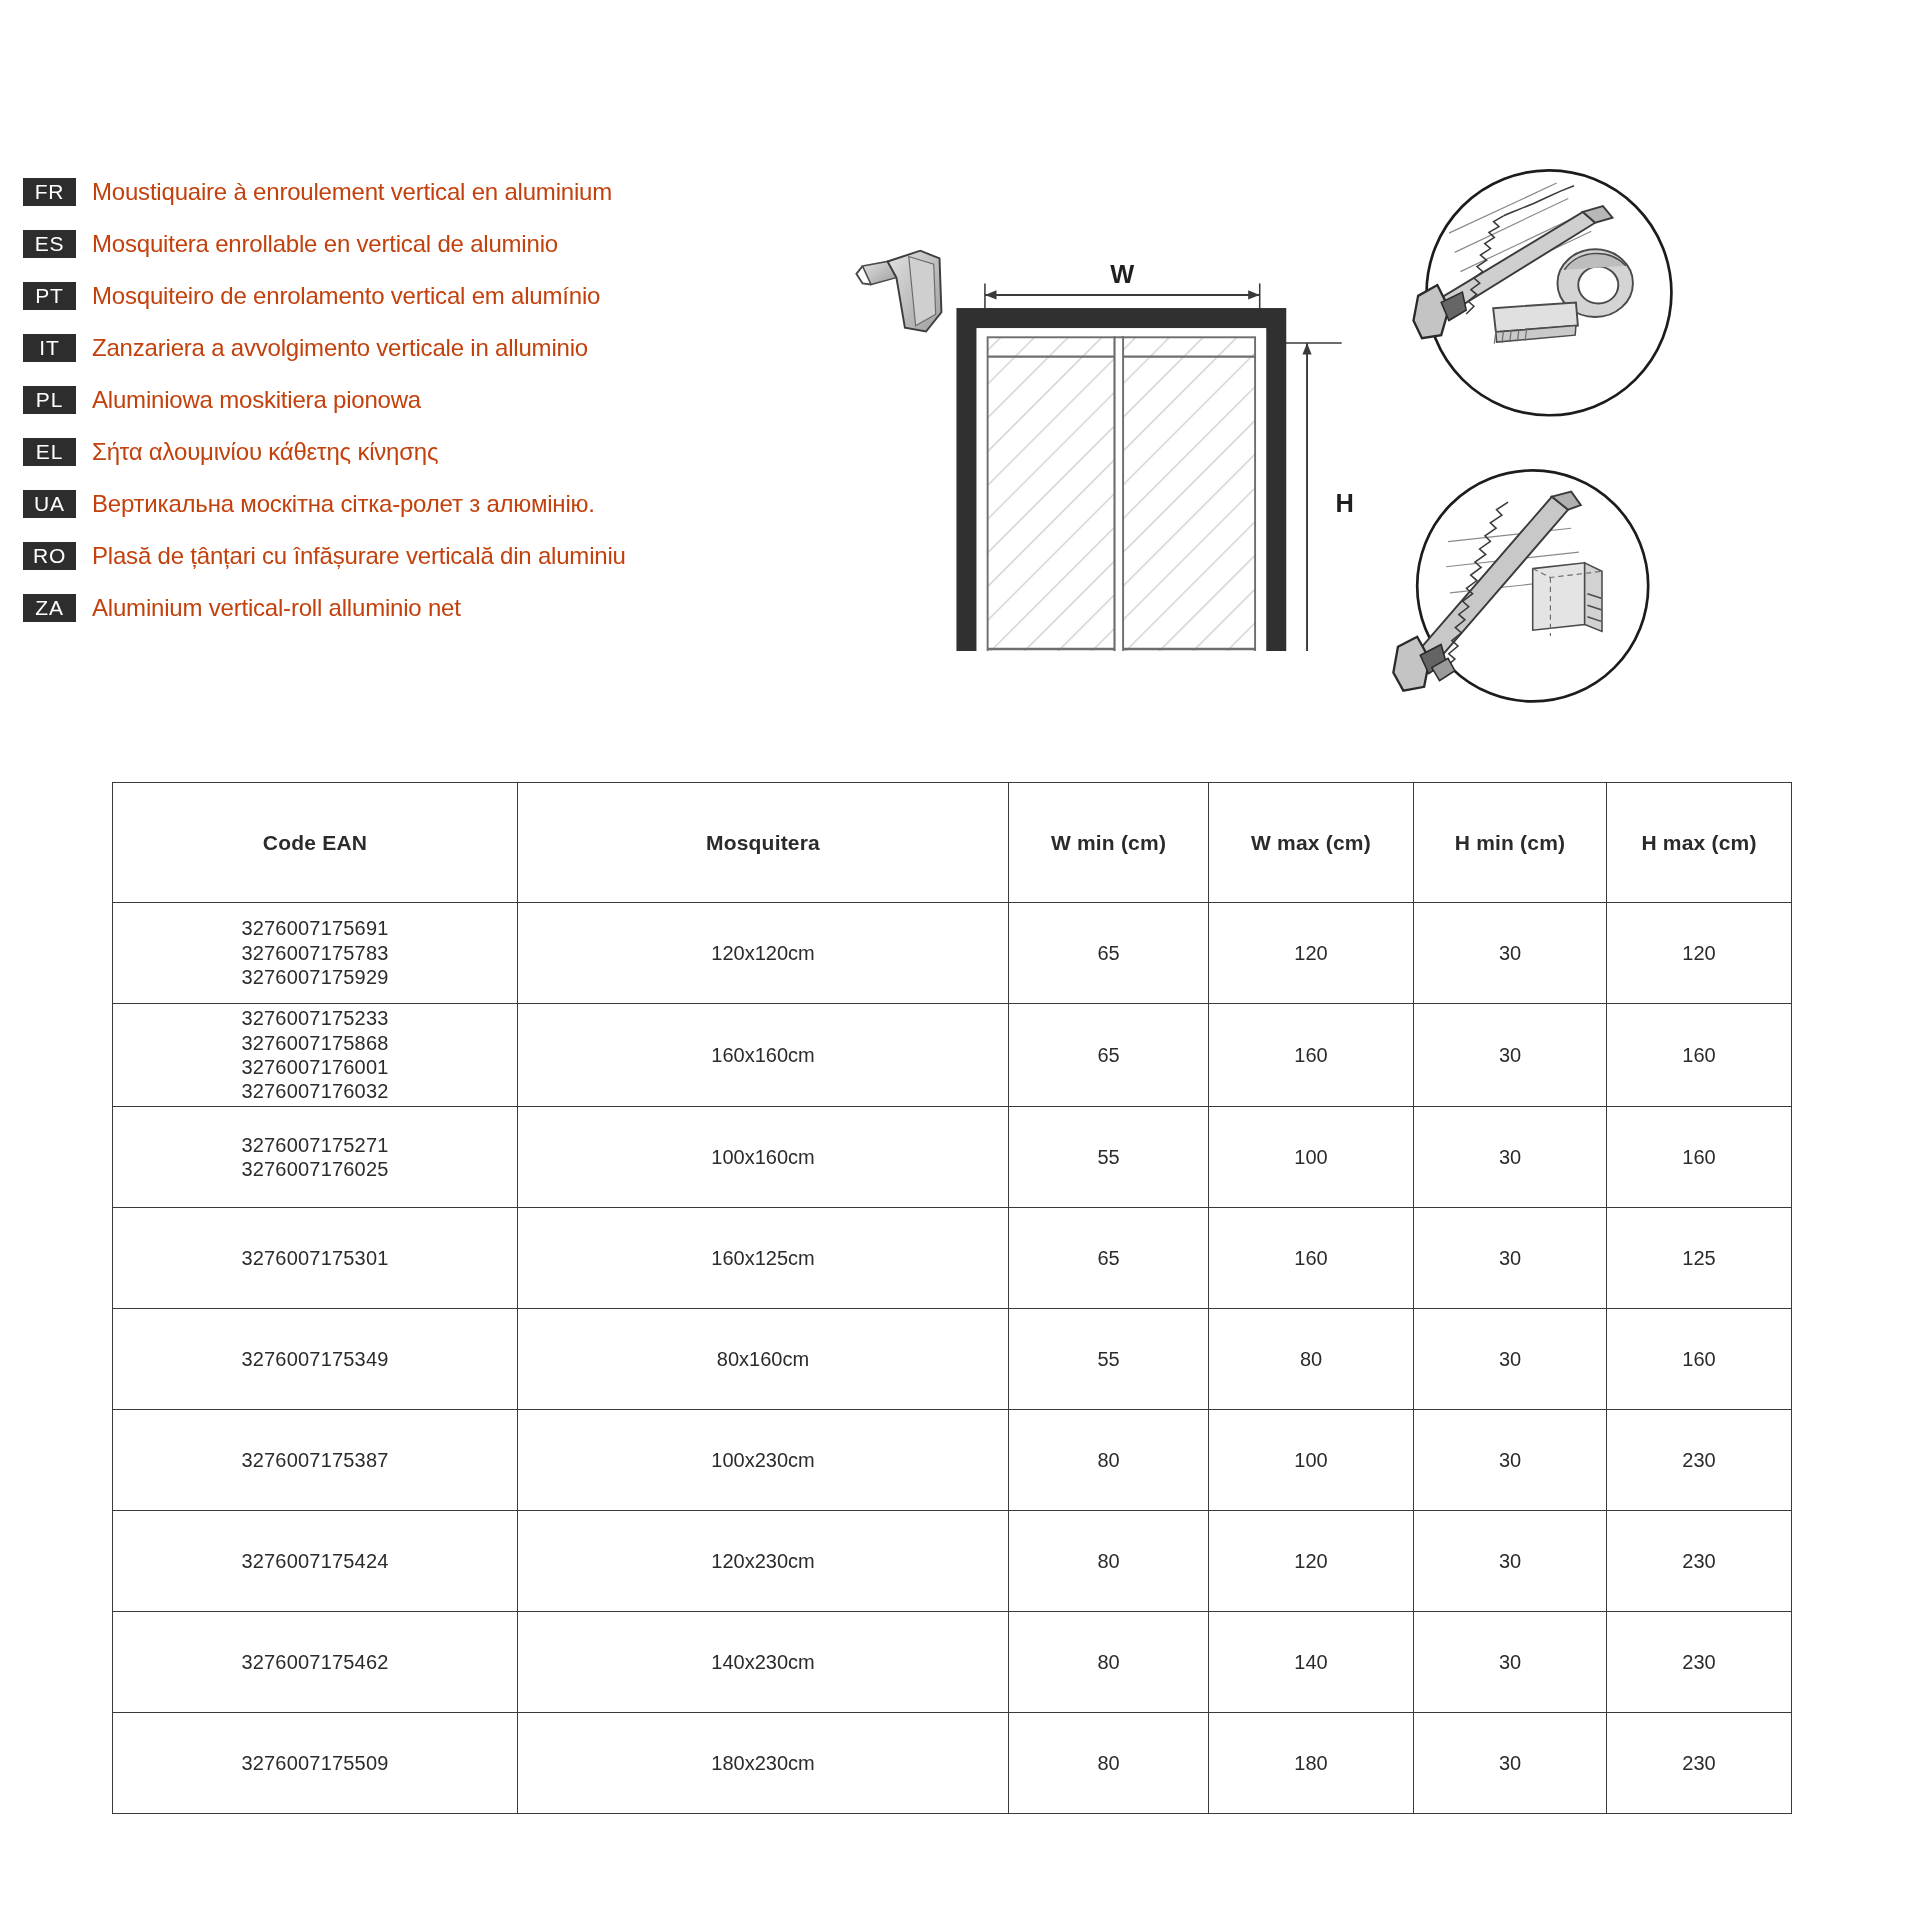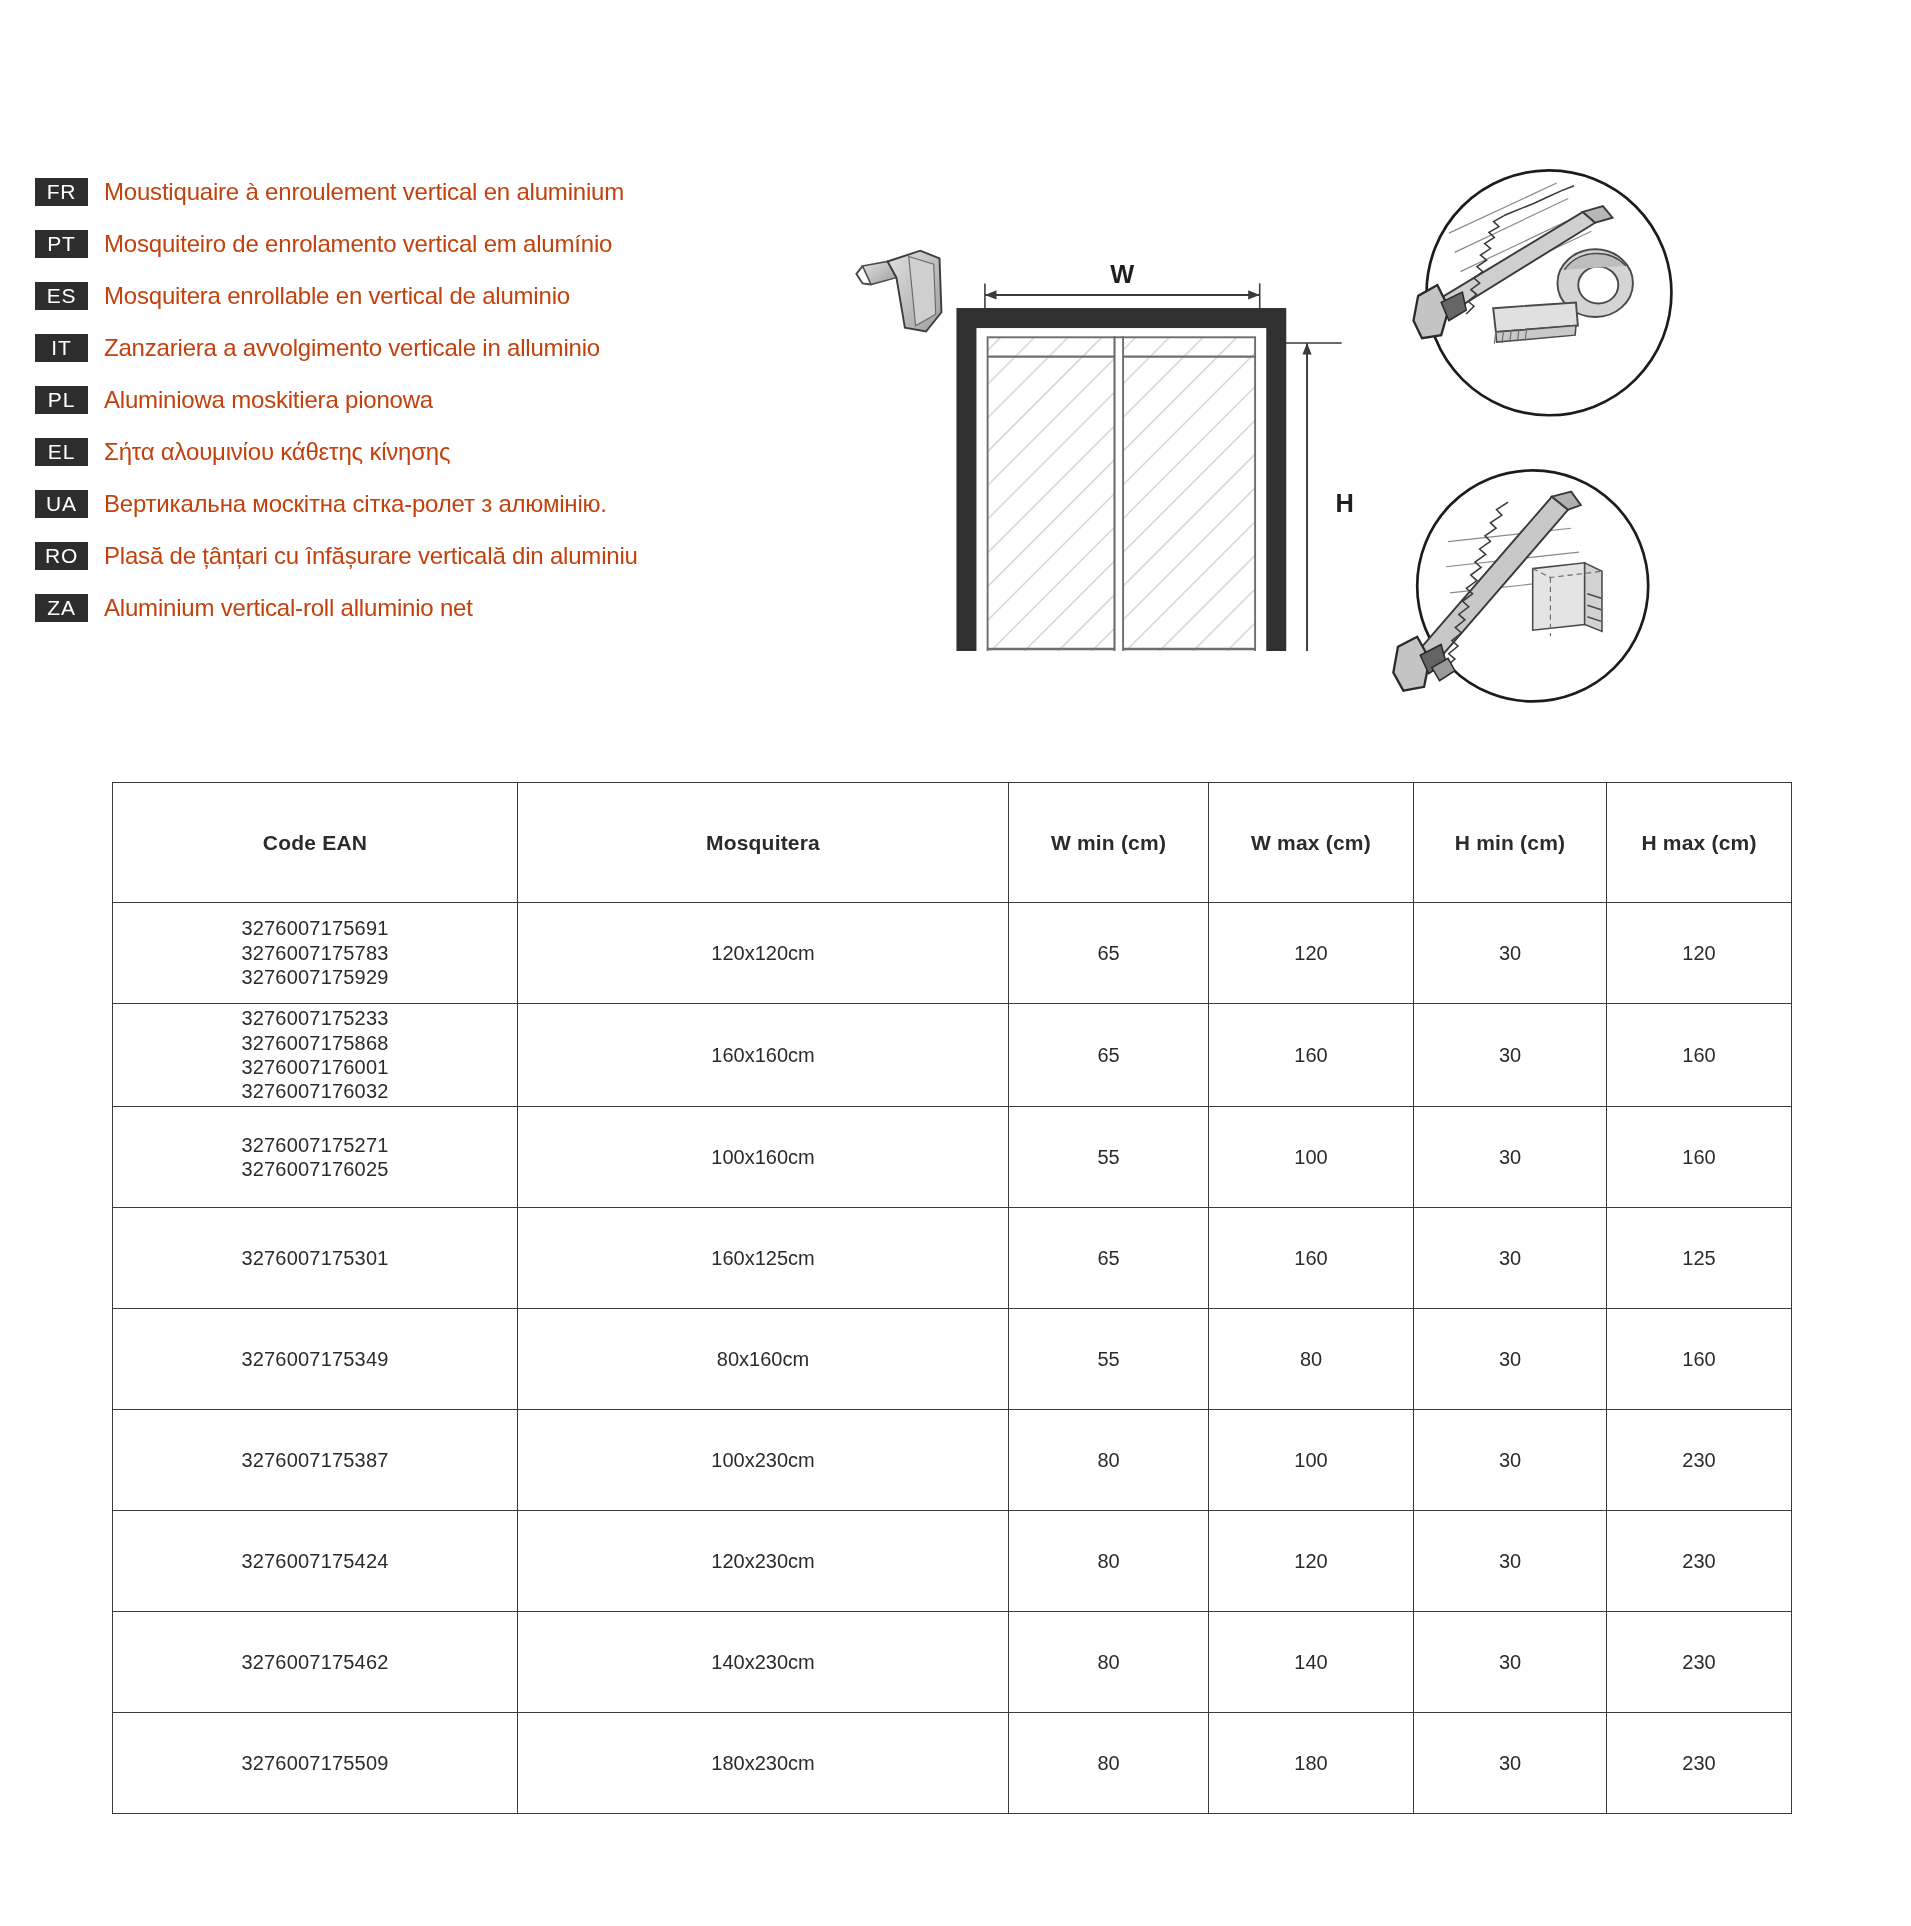--- a/index.html
+++ b/index.html
@@ -12,21 +12,21 @@
     height: 2703px;
     position: relative;
     font-family: "Liberation Sans", sans-serif;
     color: #2b2b2b;
     overflow: hidden;
   }
 
   
   #lang-list {
     position: absolute;
-    left: 35px;
+    left: 23px;
     top: 166px;
     width: 790px;
   }
   .lang-row {
     display: flex;
     align-items: center;
     height: 52px;
   }
   .lang-badge {
     width: 53px;
@@ -133,27 +133,27 @@
 <body>
 
 <div id="lang-list">
 
   <div class="lang-row">
     <span class="lang-badge">FR</span>
     <span class="lang-text">Moustiquaire à enroulement vertical en aluminium</span>
   </div>
 
   <div class="lang-row">
+    <span class="lang-badge">ES</span>
+    <span class="lang-text">Mosquitera enrollable en vertical de aluminio</span>
+  </div>
+
+  <div class="lang-row">
     <span class="lang-badge">PT</span>
     <span class="lang-text">Mosquiteiro de enrolamento vertical em alumínio</span>
-  </div>
-
-  <div class="lang-row">
-    <span class="lang-badge">ES</span>
-    <span class="lang-text">Mosquitera enrollable en vertical de aluminio</span>
   </div>
 
   <div class="lang-row">
     <span class="lang-badge">IT</span>
     <span class="lang-text">Zanzariera a avvolgimento verticale in alluminio</span>
   </div>
 
   <div class="lang-row">
     <span class="lang-badge">PL</span>
     <span class="lang-text">Aluminiowa moskitiera pionowa</span>

